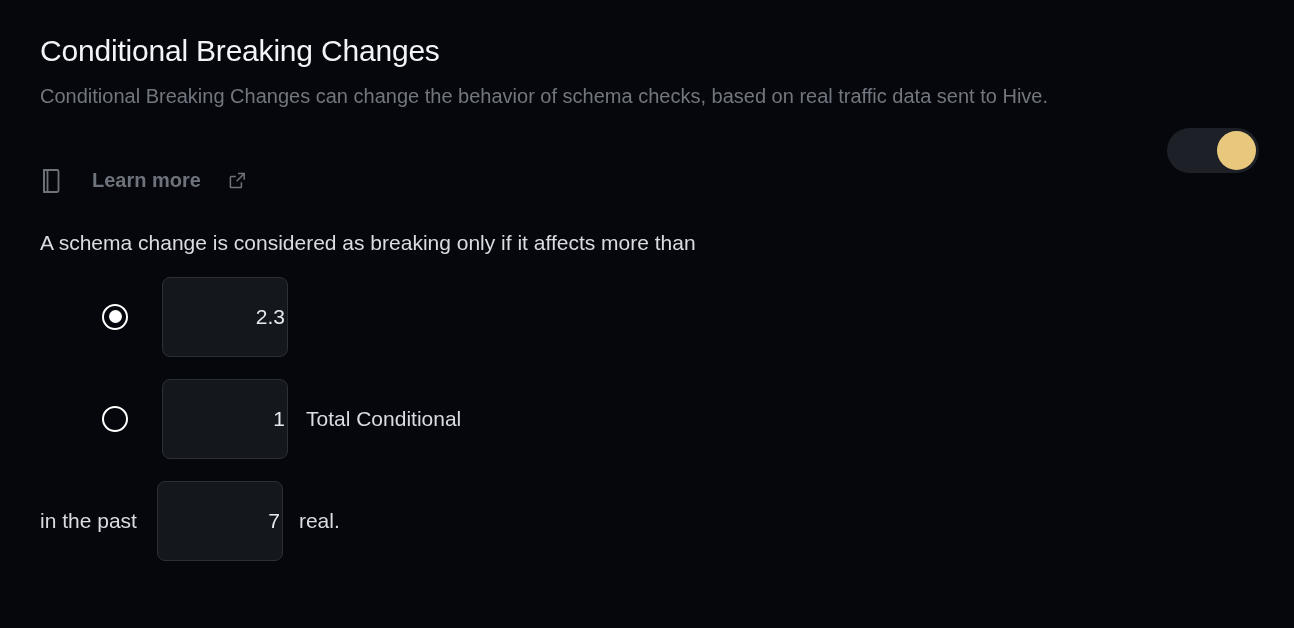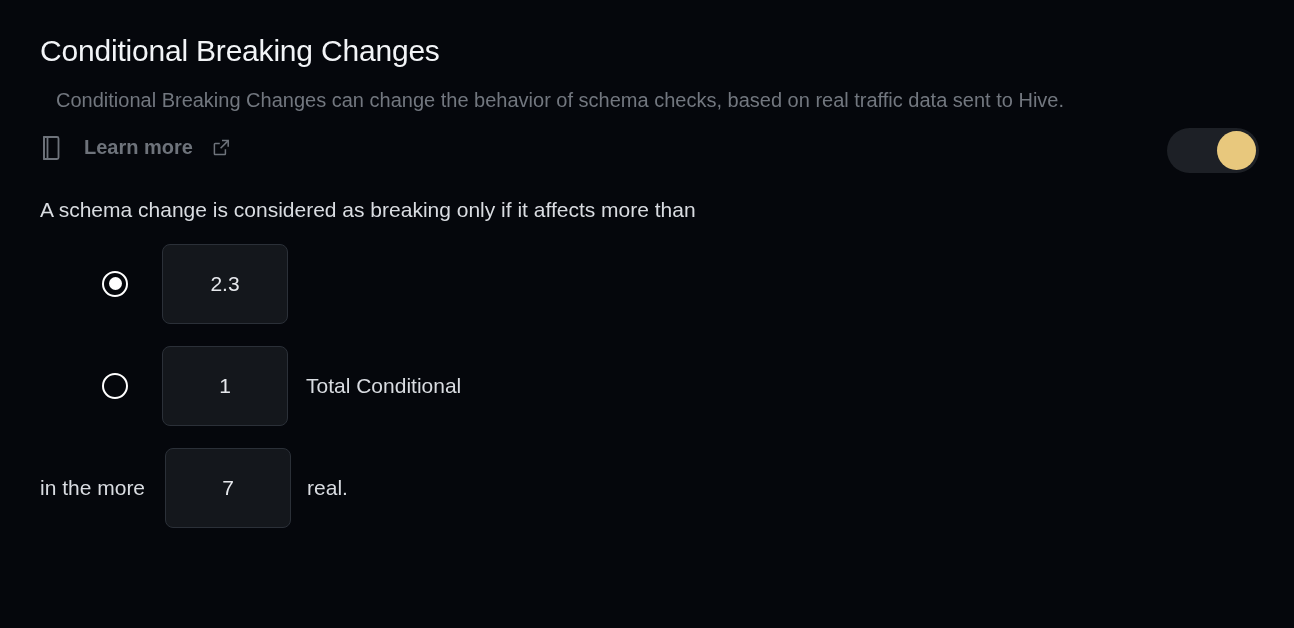--- a/index.html
+++ b/index.html
@@ -29,21 +29,21 @@
     letter-spacing: -0.2px;
     color: #f2f4f7;
     margin: 0 0 12px 0;
     line-height: 1.15;
   }
   .description {
     font-size: 20px;
     line-height: 1.5;
     color: #72777f;
     max-width: 1090px;
-    margin: 16px;
+    margin: 0;
     font-weight: 400;
   }
   .toggle-wrap {
     position: absolute;
     right: 35px;
     top: 128px;
   }
   .toggle {
     width: 92px;
     height: 45px;
@@ -60,22 +60,22 @@
     top: 3px;
     right: 3px;
     width: 39px;
     height: 39px;
     border-radius: 50%;
     background: #e8c87d;
   }
   .learn-row {
     display: flex;
     align-items: center;
-    gap: 20px;
-    margin-top: 20px;
+    gap: 28px;
+    margin-top: 57px;
     color: #676c74;
     cursor: pointer;
     width: max-content;
     justify-content: center;
   }
   .learn-row .book-icon svg { display: block; }
   .learn-label {
     font-size: 20px;
     font-weight: 700;
     color: #6e737b;
@@ -119,21 +119,21 @@
   .radio.checked .dot { display: block; }
   .num-input {
     width: 126px;
     height: 80px;
     background: #14171c;
     border: 1px solid #2b3038;
     border-radius: 8px;
     color: #e6e8ec;
     font-size: 21px;
     font-family: "Liberation Sans", sans-serif;
-    text-align: center;
+    text-align: right;
     box-sizing: border-box;
     outline: none;
   }
   .option-label {
     margin-left: 18px;
     font-size: 21px;
     color: #d9dce1;
   }
   .past-row {
     display: flex;
@@ -192,18 +192,18 @@
 
   <div class="option-row">
     <button class="radio">
       
     </button>
     <input class="num-input" type="text" value="1" style="">
     <span class="option-label">Total Conditional</span>
   </div>
 
   <div class="past-row">
-    <span class="past-text">in the more</span>
+    <span class="past-text">in the past</span>
     <input class="num-input" type="text" value="7" style="">
     <span class="past-text">real.</span>
   </div>
 
 </div>
 
 </body></html>

